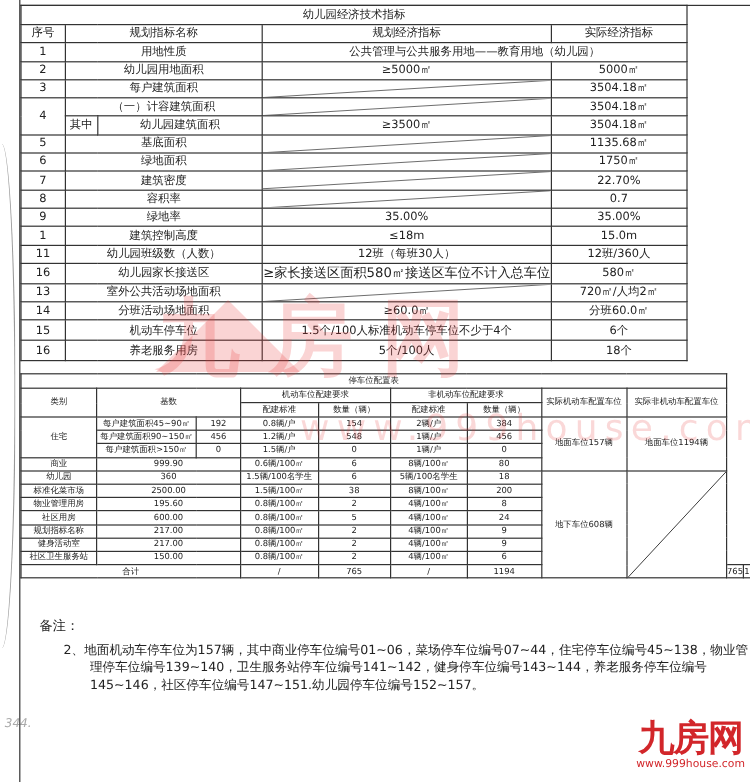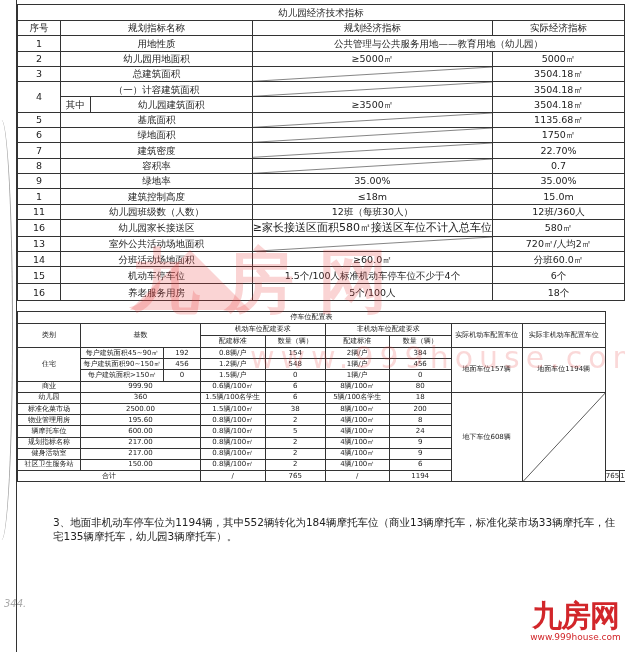--- a/index.html
+++ b/index.html
@@ -8,21 +8,21 @@
   .left-margin { position:absolute; left:0; top:0; width:16px; height:652px; background:#fff; }
   .left-line { position:absolute; left:16px; top:0; width:1px; height:652px; background:#333; }
   .side-arc { position:absolute; left:-10px; top:120px; width:22px; height:420px;
               border-right:1px solid #999; border-radius:0 60% 60% 0; }
   .side-label { position:absolute; left:4px; font-size:10px; color:#aaa;font-style:italic; }
   .topbar { position:absolute; left:17px; top:0; width:608px; height:4px; border-bottom:1px solid #333; }
 
   table { border-collapse:collapse; position:absolute; }
   td { border:1px solid #333; text-align:center; padding:0; line-height:1;
        font-size:9px; white-space:nowrap; overflow:hidden; }
-  #t1 { left:17px; top:4px; width:608px; font-size:9px; }
+  #t1 { left:17px; top:4px; width:556px; font-size:9px; }
   #t1 td { height:14.3px; font-size:9.5px; }
   #t1 .title td { height:15px; }
   .diag { position:relative; }
   .diag svg { position:absolute; left:0; top:0; width:100%; height:100%; }
 
   #t2 { left:17px; top:311px; width:622px; }
   #t2 td { height:10.2px; font-size:7px; }
   #t2 .hdr td { height:11px; }
 
   .notes { position:absolute; left:17px; top:515px; width:608px; font-size:10.5px; line-height:14.2px; color:#222; }
@@ -72,21 +72,21 @@
     <td colspan="2">公共管理与公共服务用地——教育用地（幼儿园）</td>
   </tr>
   <tr>
     <td>2</td>
     <td colspan="2">幼儿园用地面积</td>
     <td>≥5000㎡</td>
     <td>5000㎡</td>
   </tr>
   <tr>
     <td>3</td>
-    <td colspan="2">总建筑面积</td>
+    <td colspan="2">每户建筑面积</td>
     <td class="diag">
           <svg preserveAspectRatio="none" viewBox="0 0 100 10">
             <line x1="0" y1="10" x2="100" y2="0" stroke="#333" stroke-width="0.6" vector-effect="non-scaling-stroke"></line>
           </svg>
         </td>
     <td>3504.18㎡</td>
   </tr>
   <tr>
     <td rowspan="2">4</td>
     <td colspan="2">（一）计容建筑面积</td>
@@ -287,21 +287,21 @@
   </tr>
   <tr>
     <td>物业管理用房</td>
     <td colspan="2">195.60</td>
     <td>0.8辆/100㎡</td>
     <td>2</td>
     <td>4辆/100㎡</td>
     <td>8</td>
   </tr>
   <tr>
-    <td>辆摩托车位</td>
+    <td>社区用房</td>
     <td colspan="2">600.00</td>
     <td>0.8辆/100㎡</td>
     <td>5</td>
     <td>4辆/100㎡</td>
     <td>24</td>
   </tr>
   <tr>
     <td>规划指标名称</td>
     <td colspan="2">217.00</td>
     <td>0.8辆/100㎡</td>
@@ -331,21 +331,22 @@
     <td>765</td>
     <td>/</td>
     <td>1194</td>
     <td>765</td>
     <td>1194</td>
   </tr>
 </tbody>
   </table>
 
 <div class="notes">
-  <div class="item item3">3、地面非机动车停车位为1194辆，其中552辆转化为184辆摩托车位（商业13辆摩托车，标准化菜市场33辆摩托车，住宅135辆摩托车，幼儿园3辆摩托车）。</div>
+  <div class="head">备注：</div>
+  <div class="item">2、地面机动车停车位为157辆，其中商业停车位编号01~06，菜场停车位编号07~44，住宅停车位编号45~138，物业管理停车位编号139~140，卫生服务站停车位编号141~142，健身停车位编号143~144，养老服务停车位编号145~146，社区停车位编号147~151.幼儿园停车位编号152~157。</div>
 </div>
 
 <div class="wm wm-house"></div>
 <div class="wm wm-big">九房网</div>
 <div class="wm wm-url">www.999house.com</div>
 
 <div class="logo">
   <div class="cn">九房网</div>
   <div class="url">www.999house.com</div>
 </div>

